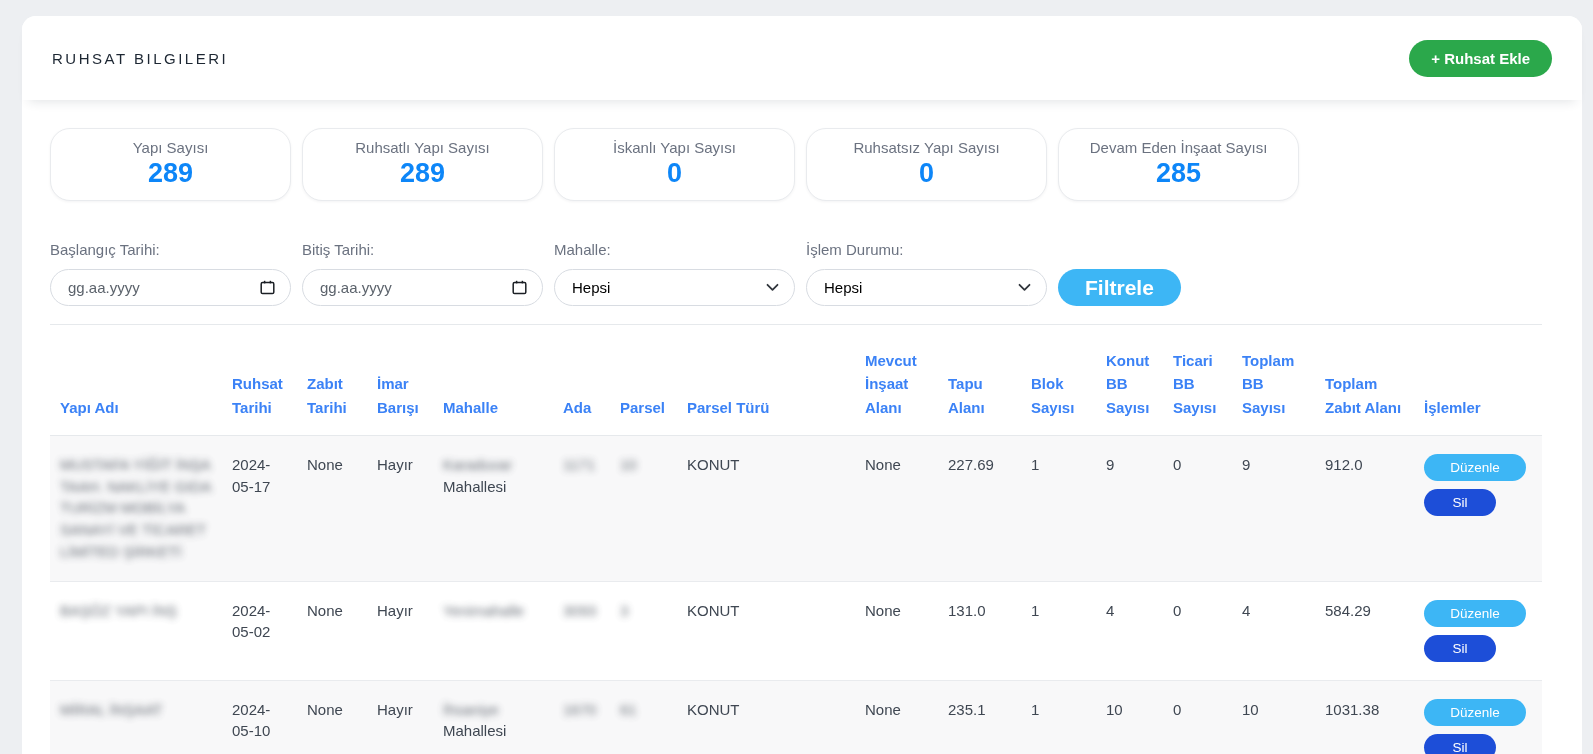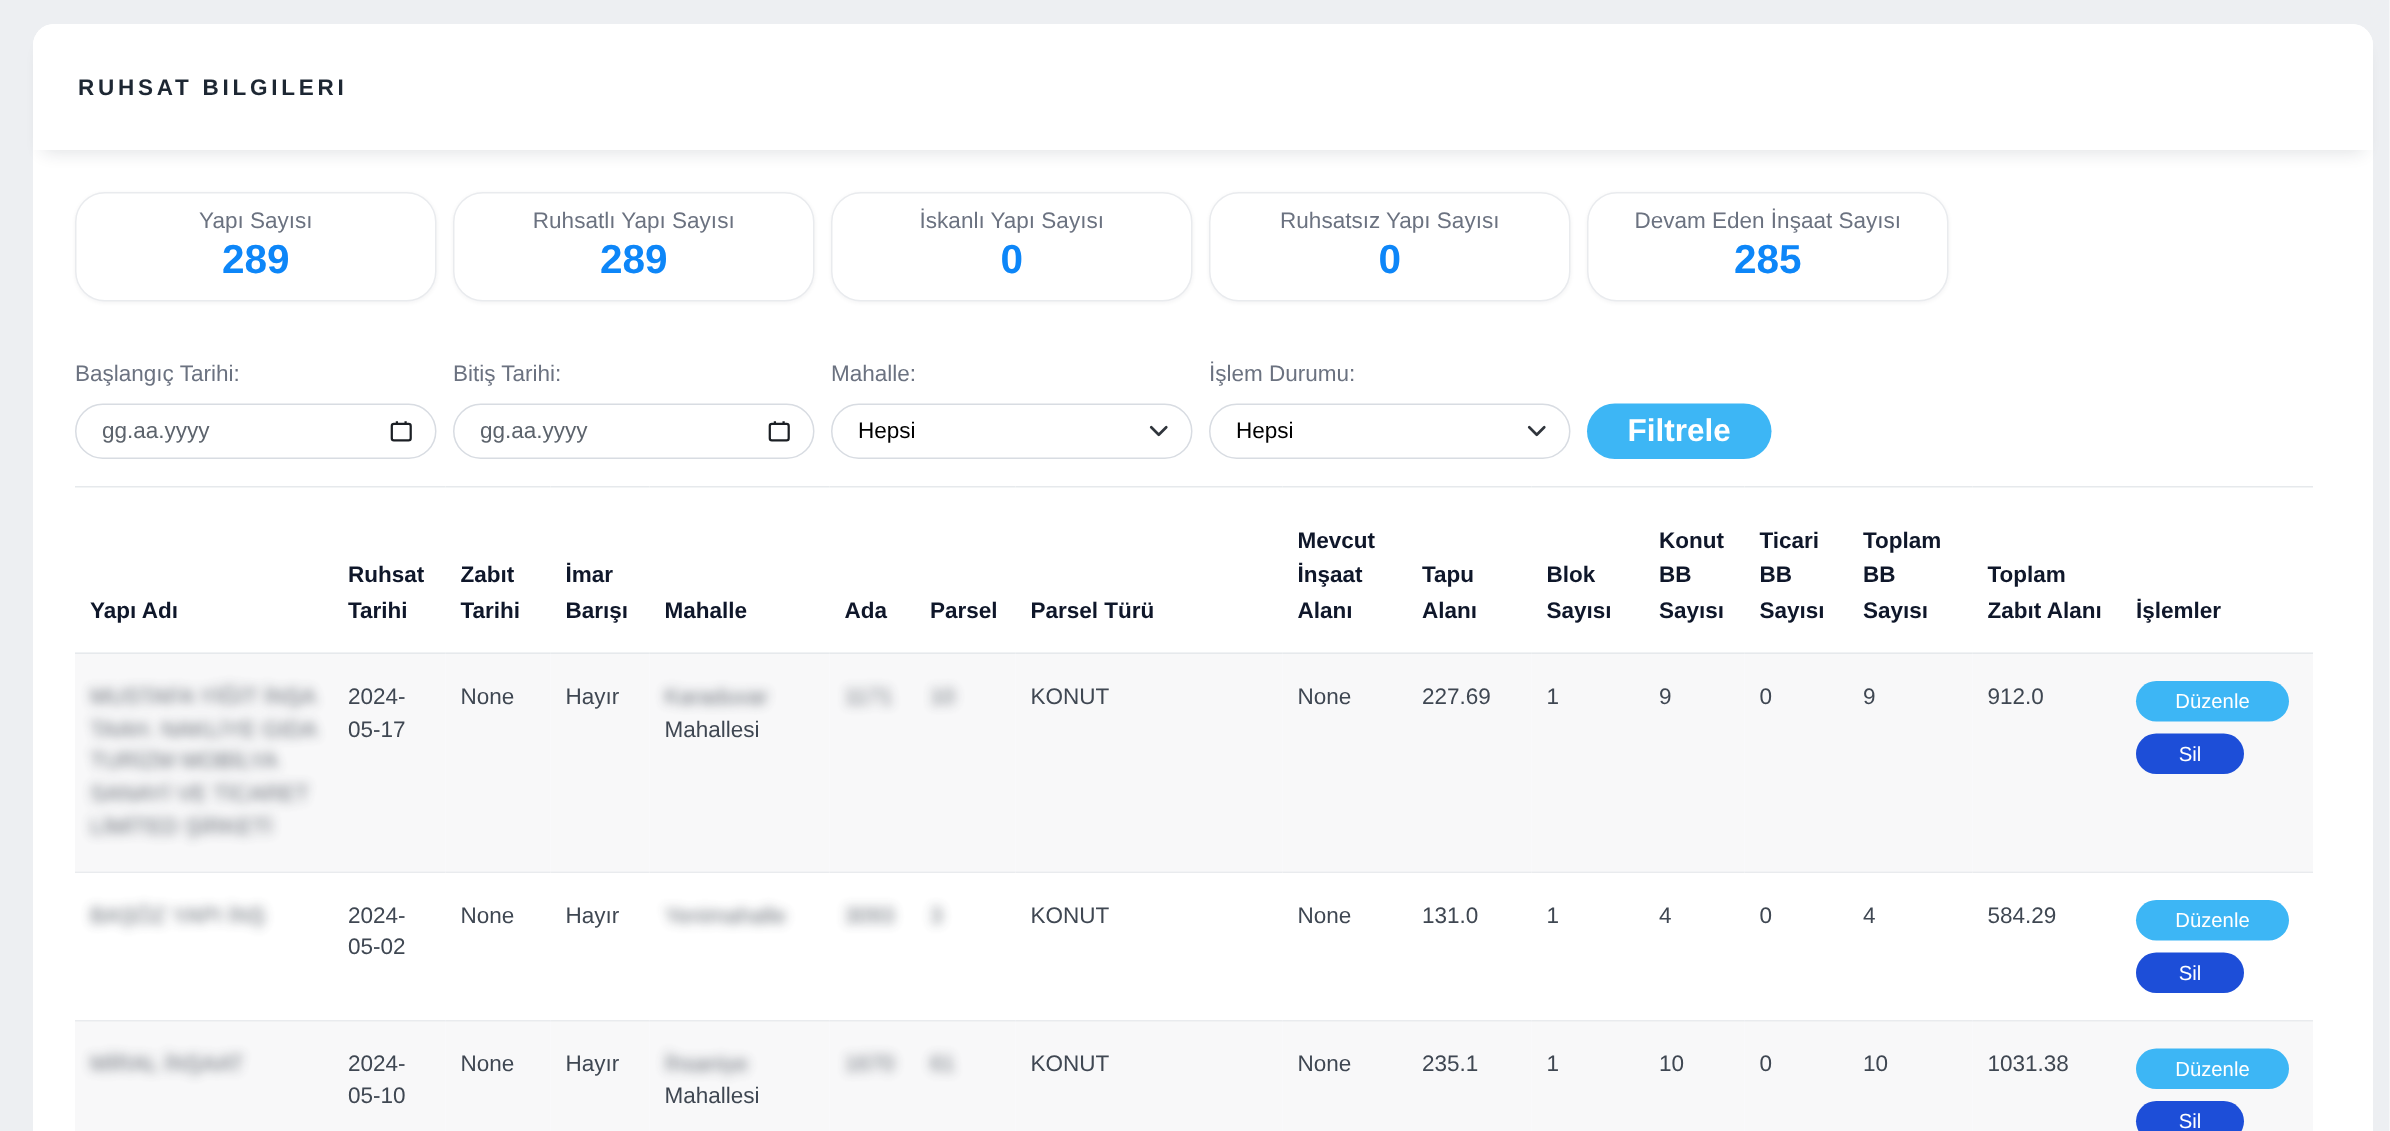--- a/index.html
+++ b/index.html
@@ -15,21 +15,21 @@
     background:#ffffff; border-radius:14px 14px 0 0;
   }
   
   .topbar {
     height:84px; display:flex; align-items:center; justify-content:space-between;
     padding:0 30px; position:relative; z-index:2; background:#fff;
     border-radius:14px 14px 0 0;
     box-shadow:0 8px 12px -7px rgba(30,40,60,.14);
   }
   .page-title {
-    font-size:15px; font-weight:700; letter-spacing:2.5px; color:#1d2733;
+    font-size:15px; font-weight:400; letter-spacing:2.5px; color:#1d2733;
   }
   .add-btn {
     background:#2ba84b; color:#fff; border:none; cursor:pointer;
     font-family:inherit; font-size:15px; font-weight:600;
     padding:10px 22px; border-radius:20px;
   }
   
   .content { padding:28px 28px 0 28px; }
   .stat-row { display:flex; gap:11px; }
   .stat-card {
@@ -58,21 +58,21 @@
   .filter-btn {
     background:#3db6f5; color:#fff; border:none; cursor:pointer;
     font-family:inherit; font-size:21px; font-weight:600;
     height:37px; padding:0 27px; border-radius:19px;
   }
   .cal-icon, .chev-icon { display:flex; align-items:center; }
   
   .permits-table { margin-top:18px; border-collapse:collapse; table-layout:fixed; width:1492px; }
   .permits-table thead th {
     border-top:1px solid #e6e9ec; border-bottom:1px solid #e6e9ec;
-    font-size:15px; font-weight:700; color:#0f172a; text-align:left;
+    font-size:15px; font-weight:700; color:#3b82f6; text-align:left;
     vertical-align:bottom; padding:24px 8px 16px 10px; line-height:1.55;
   }
   .permits-table tbody td {
     font-size:15px; color:#3f4752; text-align:left; vertical-align:top;
     padding:18px 8px 18px 10px; line-height:1.45;
     border-bottom:1px solid #e9ebee;
   }
   .permits-table tbody tr:nth-child(odd) { background:#f8f8f9; }
   .blur-text { filter:blur(3.5px); opacity:.8; }
   .action-btn {
@@ -82,20 +82,21 @@
   .edit-btn { background:#3db6f5; width:102px; padding:6px 0; margin-bottom:8px; }
   .del-btn  { background:#1d4ed8; width:72px;  padding:6px 0; }
 </style>
 </head>
 <body>
 
 <div class="surface">
 
   <div class="topbar">
     <div class="page-title">RUHSAT BILGILERI</div>
+    <button class="add-btn">+ Ruhsat Ekle</button>
   </div>
 
   <div class="content">
 
     <div class="stat-row">
       <div class="stat-card">
         <div class="stat-label">Yapı Sayısı</div>
         <div class="stat-value">289</div>
       </div>
       <div class="stat-card">

